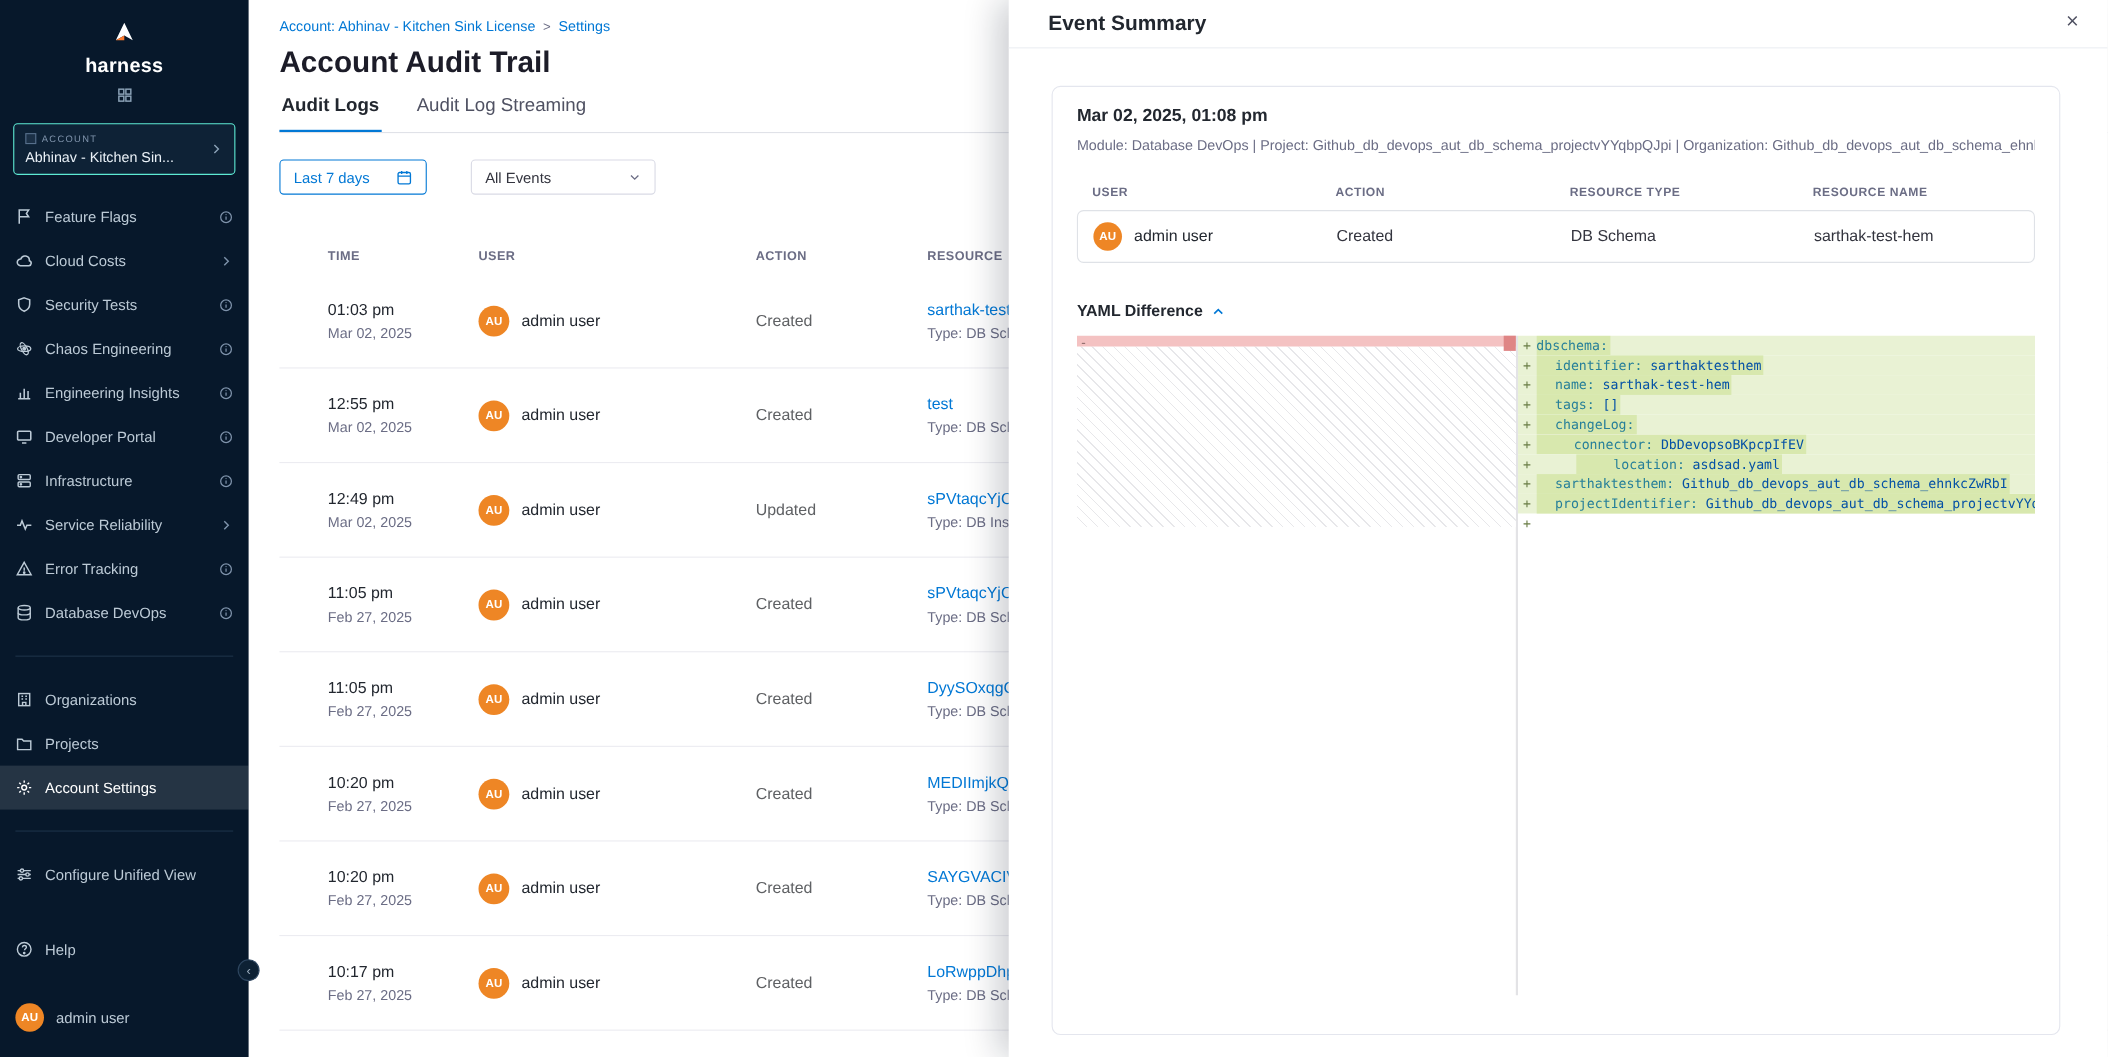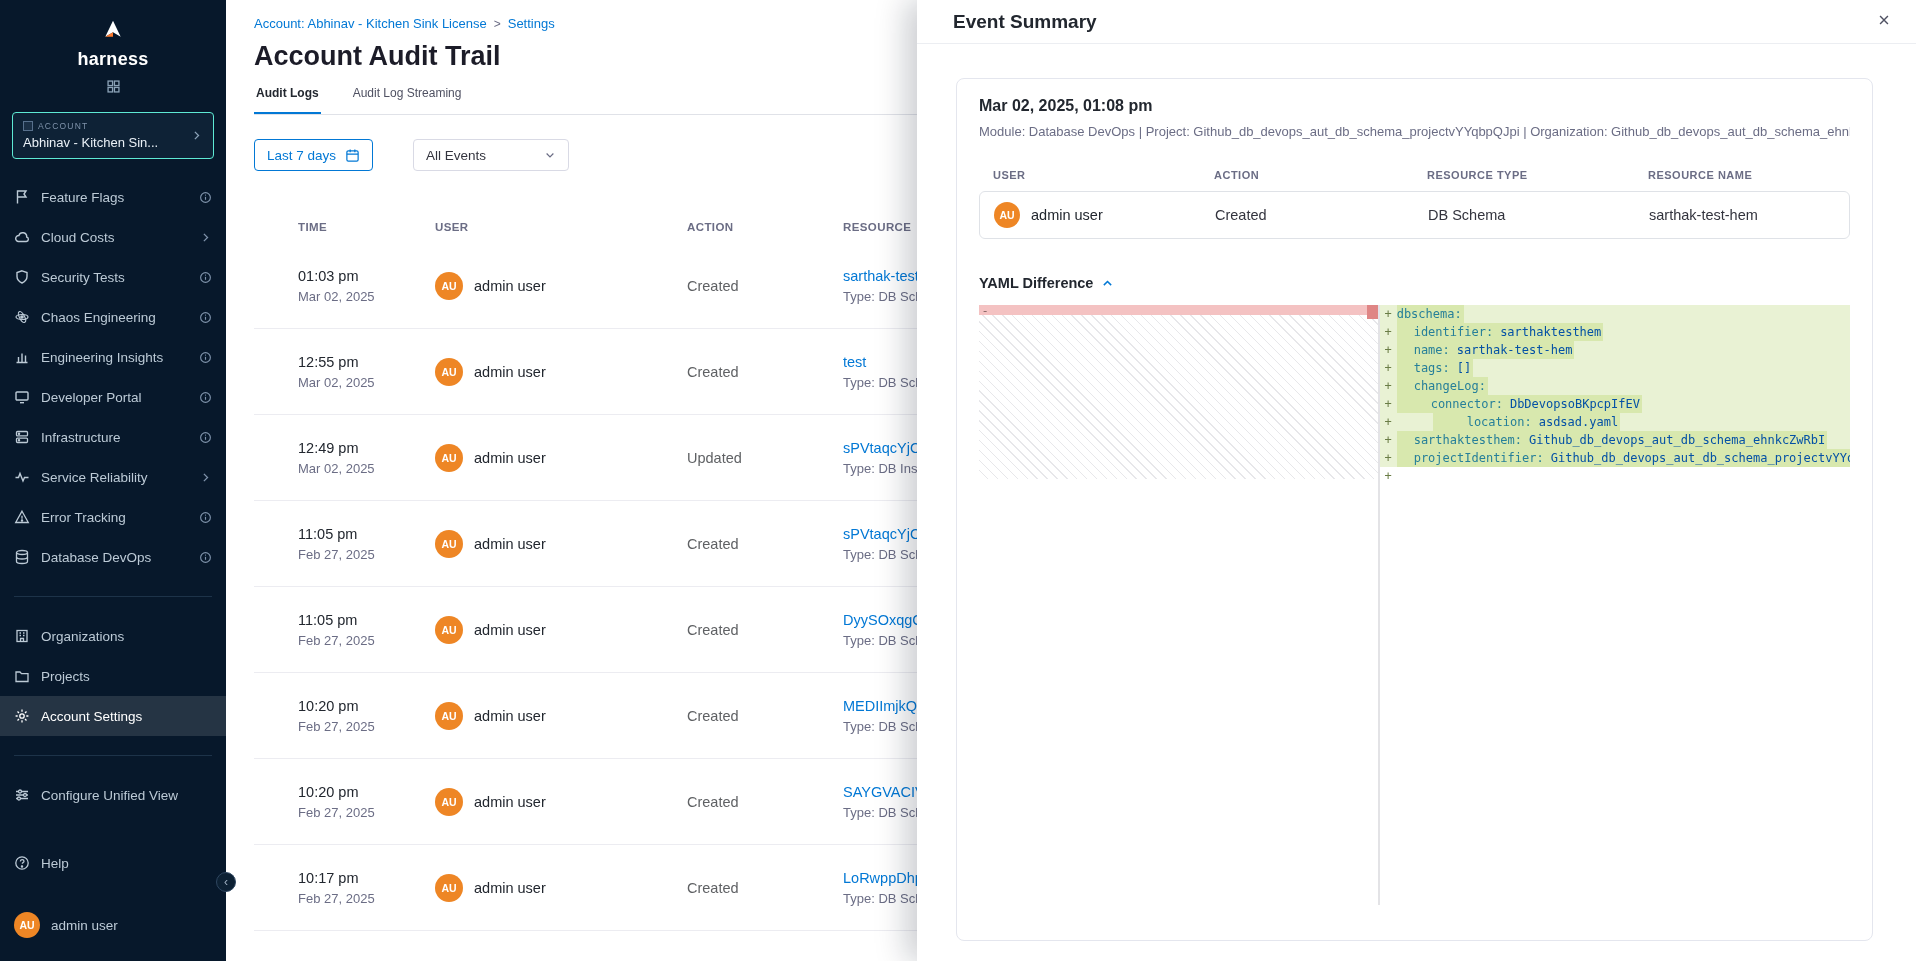--- a/index.html
+++ b/index.html
@@ -32,26 +32,26 @@
   .avatar { width:26px; height:26px; border-radius:50%; background:#ee8625; color:#fff; font-size:10.5px; font-weight:700; display:flex; align-items:center; justify-content:center; flex:none; }
   .collapse-handle { position:absolute; left:216px; top:872px; width:20px; height:20px; border-radius:50%; background:#0d2134; border:1px solid #2e4660; color:#9fb0c1; display:flex; align-items:center; justify-content:center; font-size:12px; cursor:pointer; z-index:30; }
 
   
   .main { position:absolute; left:226px; top:0; right:0; height:100%; background:#fff; padding:16px 0 0 28px; }
   .breadcrumb { font-size:13px; display:flex; gap:7px; align-items:center; }
   .crumb-link { color:#0278d5; cursor:pointer; text-decoration:none; }
   .crumb-sep { color:#6b6d85; font-size:12px; }
   .page-title { margin-top:10px; font-size:27px; font-weight:700; color:#1c1c28; }
   .tabs { display:flex; gap:30px; margin-top:12px; border-bottom:1px solid #e0e2e8; }
-  .tab { font-size:12px; color:#4f5162; padding:2px 2px 12px 2px; cursor:pointer; border-bottom:2px solid transparent; }
+  .tab { font-size:17px; color:#4f5162; padding:2px 2px 12px 2px; cursor:pointer; border-bottom:2px solid transparent; }
   .tab.active { color:#22272f; font-weight:700; border-bottom-color:#0278d5; }
   .filters { margin-top:24px; display:flex; gap:40px; align-items:center; }
-  .date-btn { display:flex; align-items:center; gap:9px; height:32px; padding:0 12px; border:1px solid #0278d5; border-radius:4px; color:#0278d5; font-size:13.5px; background:#fff; cursor:pointer; }
+  .date-btn { display:flex; align-items:center; gap:24px; height:32px; padding:0 12px; border:1px solid #0278d5; border-radius:4px; color:#0278d5; font-size:13.5px; background:#fff; cursor:pointer; }
   .date-btn svg { display:block; }
-  .select { display:flex; align-items:center; justify-content:space-between; width:156px; height:32px; padding:0 12px; border:1px solid #d9dae5; border-radius:4px; font-size:13.5px; color:#33343e; background:#fff; cursor:pointer; }
+  .select { display:flex; align-items:center; justify-content:space-between; width:168px; height:32px; padding:0 12px; border:1px solid #d9dae5; border-radius:4px; font-size:13.5px; color:#33343e; background:#fff; cursor:pointer; }
   .select .chev { color:#6b6d85; display:flex; }
 
   .audit-table { margin-top:50px; }
   .t-head, .t-row { display:grid; grid-template-columns:137px 252px 156px 1fr; padding-left:44px; align-items:center; }
   .t-head { font-size:11.5px; font-weight:700; letter-spacing:.4px; color:#6b6d85; padding-bottom:10px; }
   .t-row { height:86px; border-bottom:1px solid #ececf1; cursor:pointer; }
   .cell-time .tt { font-size:14.5px; color:#22272f; }
   .cell-time .td { font-size:13px; color:#6b6d85; margin-top:5px; }
   .cell-user { display:flex; align-items:center; gap:11px; font-size:14.5px; color:#22272f; }
   .cell-user .avatar { width:28px; height:28px; }

